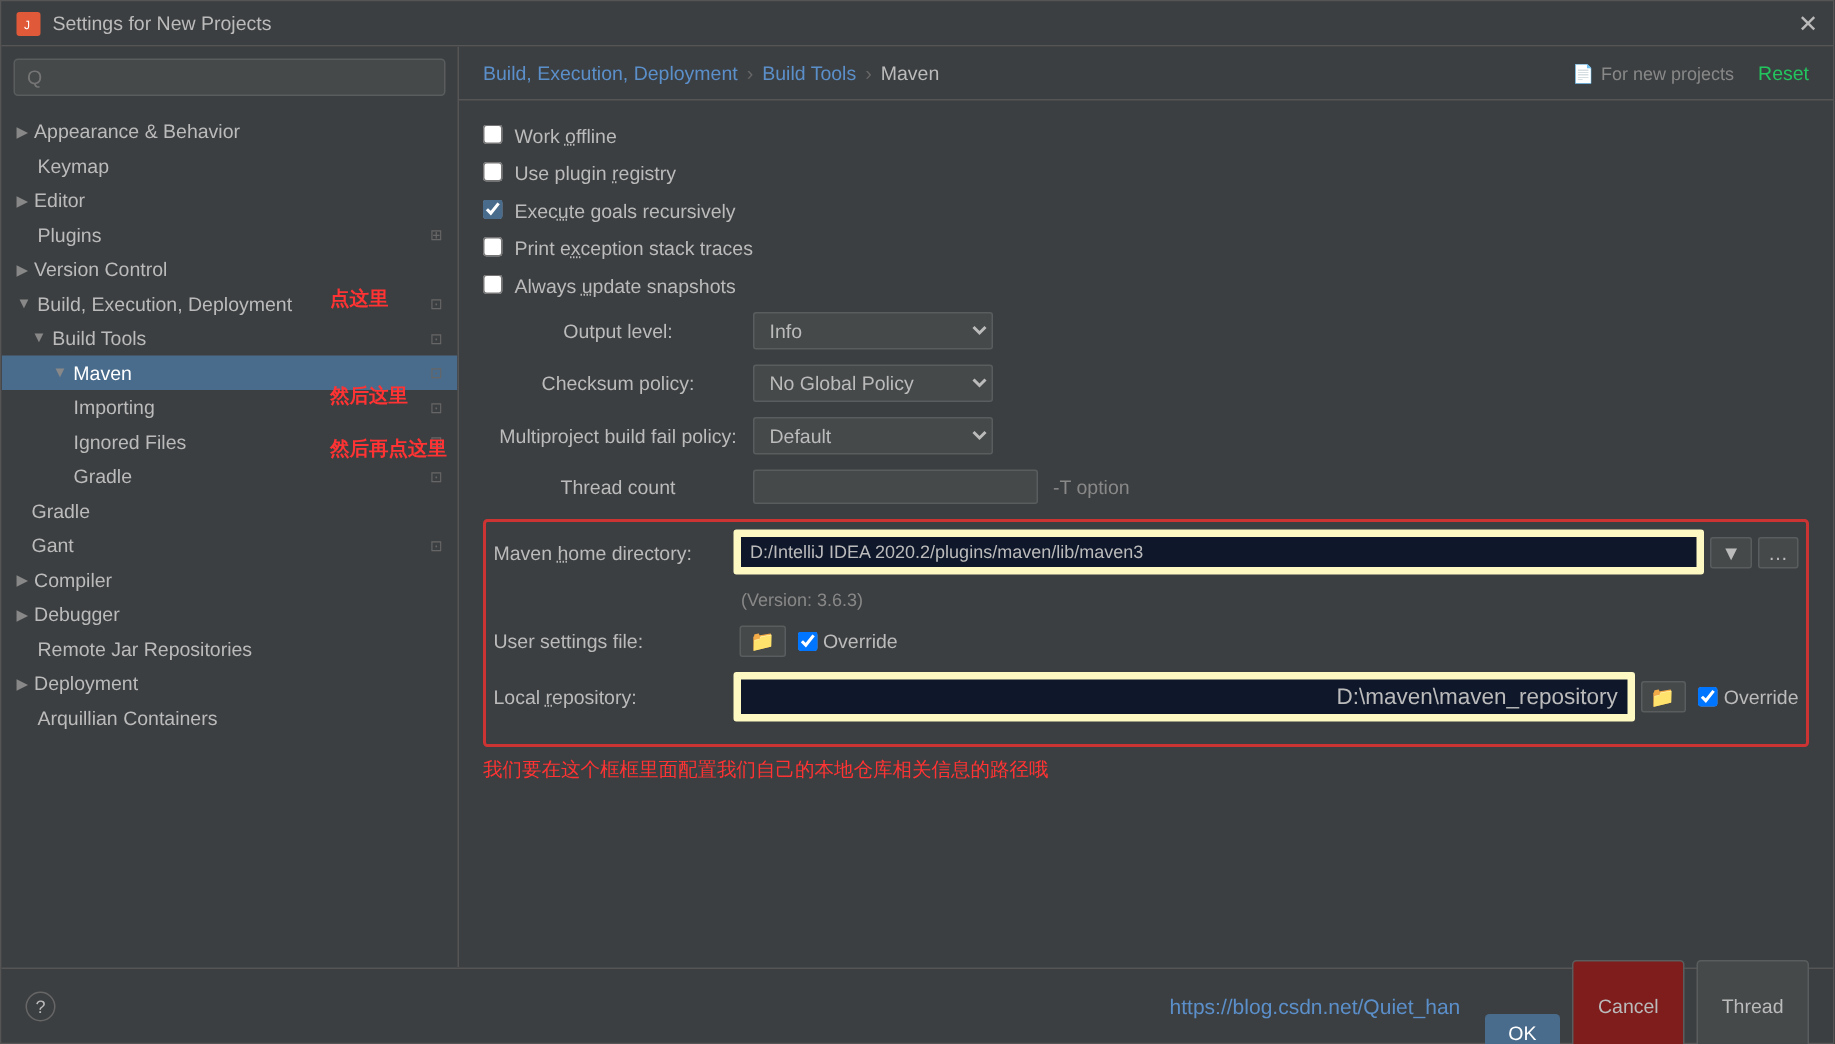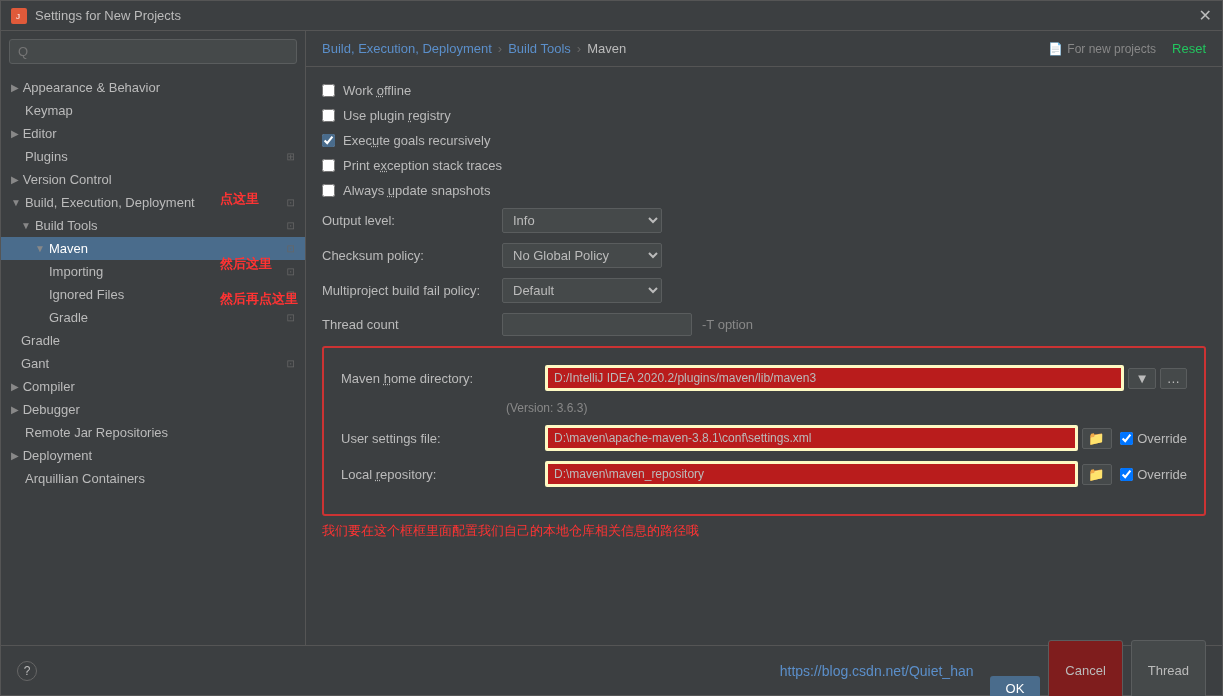--- a/index.html
+++ b/index.html
@@ -34,36 +34,36 @@
 
     .breadcrumb-bar { padding: 10px 16px; border-bottom: 1px solid #555; display: flex; align-items: center; justify-content: space-between; }
     .breadcrumb { display: flex; align-items: center; color: #bbbbbb; font-size: 13px; }
     .breadcrumb-sep { margin: 0 6px; color: #666; }
     .breadcrumb-link { color: #5b8fca; cursor: pointer; }
     .for-new-projects { color: #888; font-size: 12px; display: flex; align-items: center; gap: 4px; }
     .reset-btn { color: #22c55e; cursor: pointer; font-size: 13px; }
 
     .settings-content { flex: 1; overflow-y: auto; padding: 16px; }
 
-    .checkbox-row { display: flex; align-items: center; margin-bottom: 10px; }
+    .checkbox-row { display: flex; align-items: flex-start; margin-bottom: 10px; }
     .checkbox-row input[type="checkbox"] { margin-right: 8px; accent-color: #4a6c8c; }
     .checkbox-label { color: #bbbbbb; }
     .underline { text-decoration: underline; text-decoration-style: dotted; }
 
     .field-row { display: flex; align-items: center; margin-bottom: 10px; }
-    .field-label { color: #bbbbbb; min-width: 180px; }
+    .field-label { color: #bbbbbb; min-width: 180px; text-align: center; }
     .field-select { background: #45494a; border: 1px solid #5a5d5e; color: #bbbbbb; padding: 3px 6px; border-radius: 2px; font-size: 13px; min-width: 160px; cursor: pointer; }
     .field-input { background: #45494a; border: 1px solid #5a5d5e; color: #bbbbbb; padding: 3px 6px; border-radius: 2px; font-size: 13px; min-width: 160px; }
     .t-option { color: #888; margin-left: 10px; }
 
-    .red-border-section { border: 2px solid #cc3333; border-radius: 3px; padding: 17px; margin-top: 10px; }
+    .red-border-section { border: 2px solid #cc3333; border-radius: 3px; padding: 5px; margin-top: 10px; }
 
     .maven-field-row { display: flex; align-items: center; margin-bottom: 10px; }
     .maven-field-label { color: #bbbbbb; min-width: 160px; }
-    .maven-field-input { flex: 1; background: #b91c1c; border: 3px solid #fef9c3; color: #bbbbbb; padding: 3px 6px; border-radius: 2px; font-size: 12px; margin-left: 44px; }
+    .maven-field-input { flex: 1; background: #0f172a; border: 5px solid #fef9c3; color: #bbbbbb; padding: 3px 6px; border-radius: 2px; font-size: 12px; }
     .maven-btn { background: #45494a; border: 1px solid #5a5d5e; color: #bbbbbb; padding: 2px 6px; cursor: pointer; margin-left: 4px; border-radius: 2px; }
     .maven-version { padding-left: 165px; color: #888; font-size: 12px; margin-bottom: 10px; }
     .override-check { display: flex; align-items: center; margin-left: 8px; }
     .override-check input { margin-right: 4px; }
 
     .bottom-bar { height: 50px; background: #3c3f41; border-top: 1px solid #555; display: flex; align-items: center; justify-content: space-between; padding: 0 16px; }
     .help-btn { color: #bbbbbb; cursor: pointer; width: 20px; height: 20px; border: 1px solid #666; border-radius: 50%; display: flex; align-items: center; justify-content: center; font-size: 12px; }
     .btn-group { display: flex; gap: 8px; }
     .btn { padding: 5px 16px; border-radius: 3px; cursor: pointer; font-size: 13px; border: none; }
     .btn-primary { background: #4a6c8c; color: white; margin-top: 36px; }
@@ -292,31 +292,30 @@
             <button class="maven-btn">▼</button>
             <button class="maven-btn">…</button>
           </div>
 
           <div class="maven-version">
             <span>(Version: 3.6.3)</span>
           </div>
 
           <div class="maven-field-row">
             <span class="maven-field-label">User settings file:</span>
-            <input class="maven-field-input" type="text" style="font-size: 12px;" value="D:\maven\apache-maven-3.8.1\conf\settings.xml">
             <button class="maven-btn">📁</button>
             <div class="override-check">
               <input type="checkbox" checked="" id="override-settings" style="">
               <label for="override-settings">Override</label>
             </div>
           </div>
 
           <div class="maven-field-row">
             <span class="maven-field-label">Local <span class="underline">r</span>epository:</span>
-            <input class="maven-field-input" type="text" style="font-size: 12px;" value="D:\maven\maven_repository">
+            <input class="maven-field-input" type="text" style="font-size: 15px; text-align: right;" value="D:\maven\maven_repository">
             <button class="maven-btn">📁</button>
             <div class="override-check">
               <input type="checkbox" checked="" id="override-repo" style="">
               <label for="override-repo">Override</label>
             </div>
           </div>
 
         </div>
 
         <div class="chinese-text">

